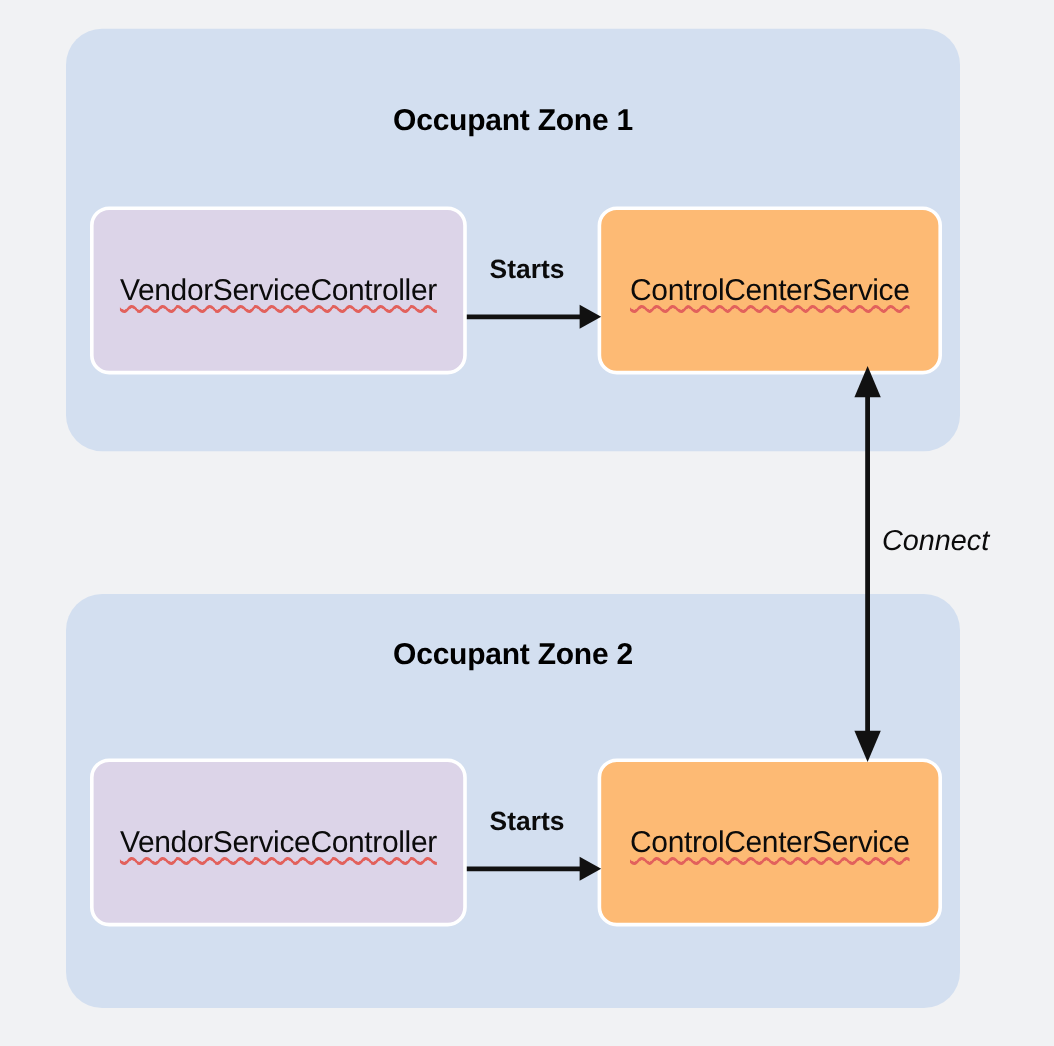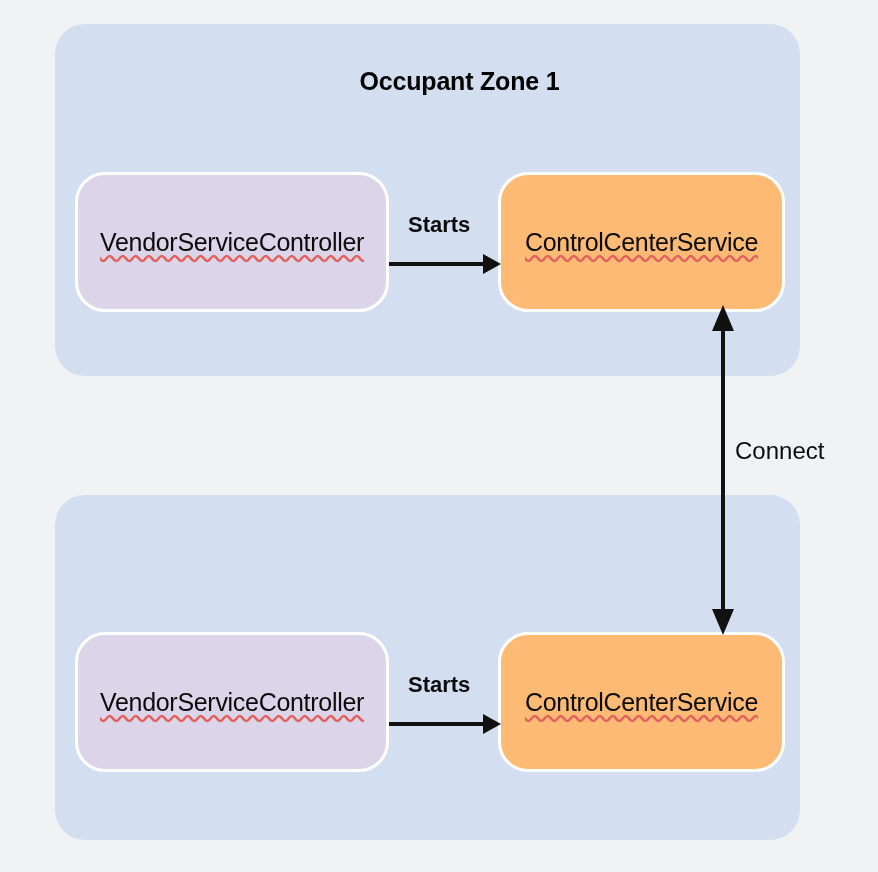--- a/index.html
+++ b/index.html
@@ -33,29 +33,29 @@
   .zone-title {
     position: absolute;
     left: 0;
     width: 100%;
     text-align: center;
     font-size: 25px;
     font-weight: bold;
     color: #000;
     letter-spacing: -0.2px;
   }
-  #zone-1 .zone-title { top: 43px; padding-left: 32px; }
+  #zone-1 .zone-title { top: 62px; }
   #zone-2 .zone-title { top: 36px; }
 
   
   .node {
     position: absolute;
     box-sizing: border-box;
     border: 3px solid #ffffff;
-    border-radius: 30px;
+    border-radius: 16px;
     display: flex;
     align-items: center;
     justify-content: center;
   }
   .node.purple { background: #dcd4e8; }
   .node.green  { background: #fdba74; }
 
   .node-label {
     font-size: 25px;
     color: #0b0b0b;
@@ -90,20 +90,21 @@
   .edge-label {
     position: absolute;
     font-size: 22px;
     font-weight: bold;
     color: #0b0b0b;
     white-space: nowrap;
   }
   .edge-label.plain {
     font-weight: normal;
     font-size: 24px;
+    font-style: italic;
   }
 
   
   .starts-arrow { left: 334px; top: 208px; width: 112px; height: 64px; }
   #zone-2 .starts-arrow { top: 197px; }
   .starts-label { left: 353px; top: 188px; }
   #zone-2 .starts-label { top: 177px; }
 
   
   #connect-arrow {
@@ -139,20 +140,21 @@
     <div class="edge-label starts-label">Starts</div>
 
     <svg class="arrow-svg starts-arrow" viewBox="0 0 112 64">
       <line class="arrow-line" x1="0" y1="32" x2="96" y2="32"></line>
       <polygon class="arrow-head" points="94,22 112,32 94,42"></polygon>
     </svg>
   </div>
 
   <div class="zone" id="zone-2">
 
+    <div class="zone-title">Occupant Zone 2</div>
 
     <div class="node purple node-vendor">
       <span class="node-label">VendorServiceController</span>
     </div>
 
     <div class="node green node-center">
       <span class="node-label">ControlCenterService</span>
     </div>
 
     <div class="edge-label starts-label">Starts</div>

